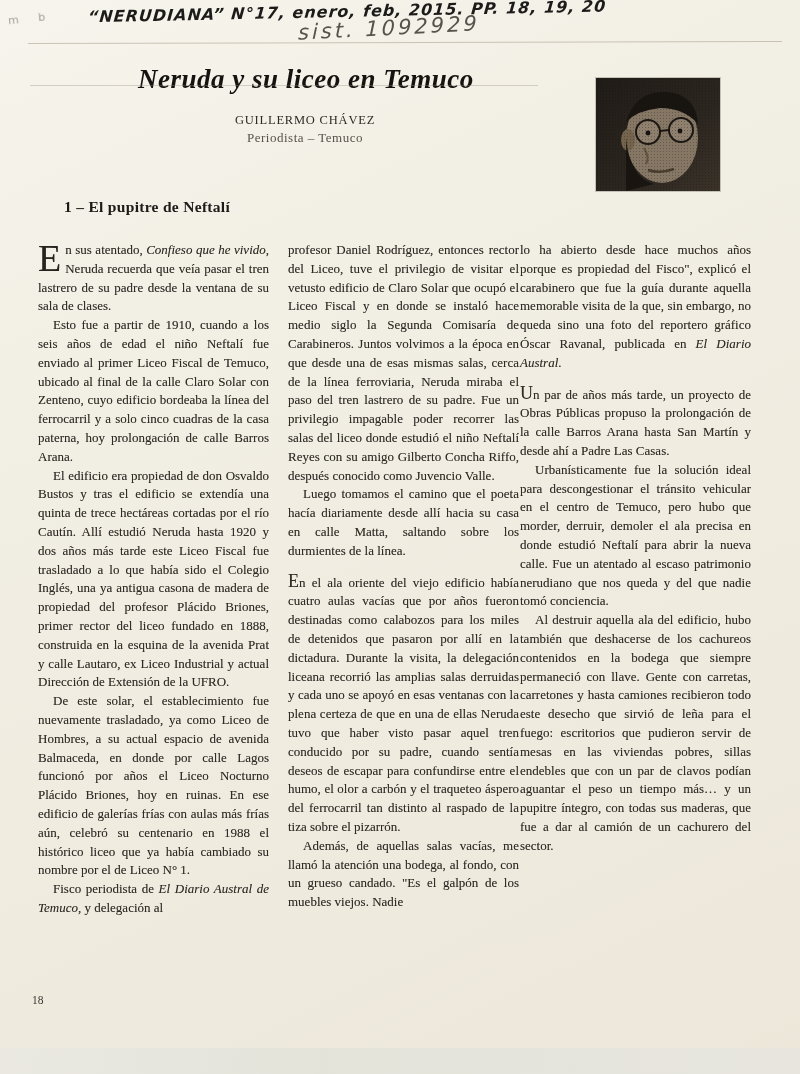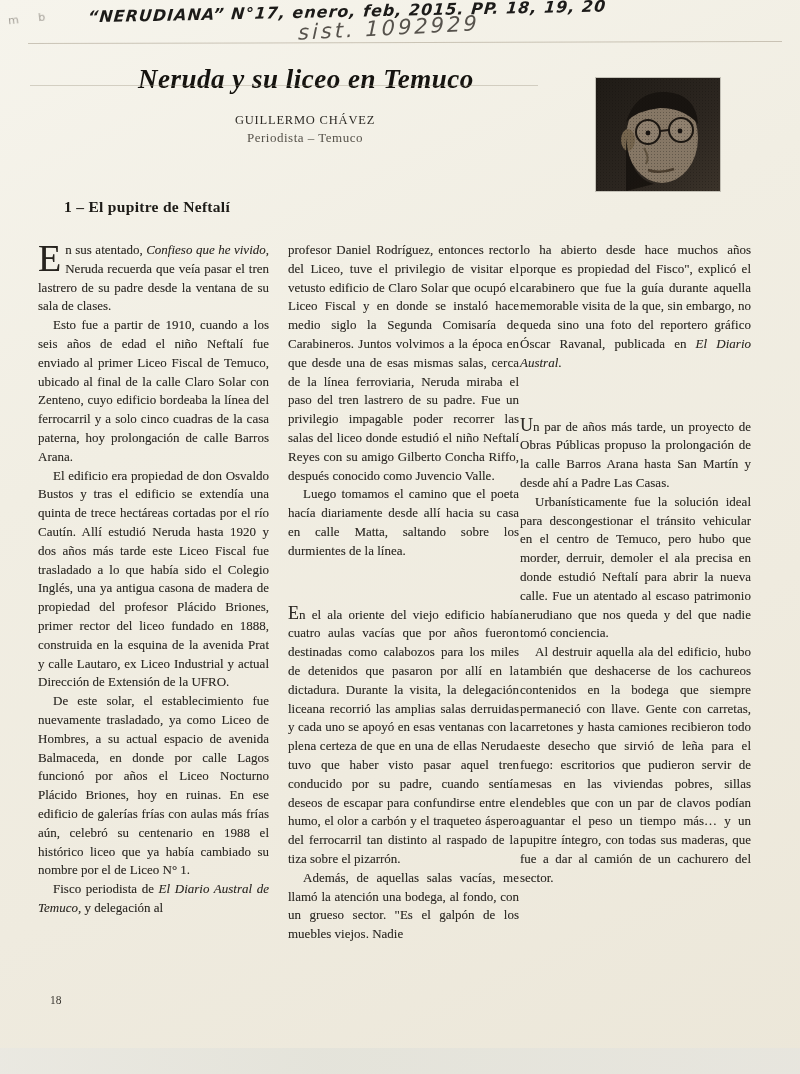--- a/index.html
+++ b/index.html
@@ -60,26 +60,26 @@
   }
   
   .col{
     position:absolute;top:241px;width:231px;
     font-size:13px;line-height:18.8px;text-align:justify;
     color:#2e2b26;text-shadow:0 0 .4px rgba(40,35,30,.35);
   }
   #col-0{left:38px;} #col-1{left:288px;} #col-2{left:520px;}
   .para{margin:0;text-indent:15px;}
   .para.dropcap,.para.noindent,.para.section{text-indent:0;}
-  .para.gap{margin-top:43px;}
+  .para.gap{margin-top:11px;}
   .dc{float:left;font-size:38px;line-height:30px;padding:2px 4px 0 0;color:#26231e;}
   .initial{font-size:18px;line-height:1;}
   em{font-style:italic;}
   .page-number{
-    position:absolute;left:50px;top:994px;
+    position:absolute;left:32px;top:994px;
     font-size:11.5px;color:#3a3731;
   }
 </style>
 </head>
 <body>
 
 <div class="page">
 
   <span class="pencil-scribble">m b</span>
   <div class="hand-note">“NERUDIANA” N°17, enero, feb, 2015.   PP. 18, 19, 20</div>
@@ -128,21 +128,21 @@
       <p class="para dropcap"><span class="dc">E</span><span>n sus atentado, </span><em>Confieso que he vivido</em><span>, Neruda recuerda que veía pasar el tren lastrero de su padre desde la ventana de su sala de clases.</span></p>
       <p class="para indent"><span>Esto fue a partir de 1910, cuando a los seis años de edad el niño Neftalí fue enviado al primer Liceo Fiscal de Temuco, ubicado al final de la calle Claro Solar con Zenteno, cuyo edificio bordeaba la línea del ferrocarril y a solo cinco cuadras de la casa paterna, hoy prolongación de calle Barros Arana.</span></p>
       <p class="para indent"><span>El edificio era propiedad de don Osvaldo Bustos y tras el edificio se extendía una quinta de trece hectáreas cortadas por el río Cautín. Allí estudió Neruda hasta 1920 y dos años más tarde este Liceo Fiscal fue trasladado a lo que había sido el Colegio Inglés, una ya antigua casona de madera de propiedad del profesor Plácido Briones, primer rector del liceo fundado en 1888, construida en la esquina de la avenida Prat y calle Lautaro, ex Liceo Industrial y actual Dirección de Extensión de la UFRO.</span></p>
       <p class="para indent"><span>De este solar, el establecimiento fue nuevamente trasladado, ya como Liceo de Hombres, a su actual espacio de avenida Balmaceda, en donde por calle Lagos funcionó por años el Liceo Nocturno Plácido Briones, hoy en ruinas. En ese edificio de galerías frías con aulas más frías aún, celebró su centenario en 1988 el histórico liceo que ya había cambiado su nombre por el de Liceo N° 1.</span></p>
       <p class="para indent"><span>Fisco periodista de </span><em>El Diario Austral de Temuco</em><span>, y delegación al</span></p>
     </div>
   <div class="col" id="col-1">
       <p class="para noindent"><span>profesor Daniel Rodríguez, entonces rector del Liceo, tuve el privilegio de visitar el vetusto edificio de Claro Solar que ocupó el Liceo Fiscal y en donde se instaló hace medio siglo la Segunda Comisaría de Carabineros. Juntos volvimos a la época en que desde una de esas mismas salas, cerca de la línea ferroviaria, Neruda miraba el paso del tren lastrero de su padre. Fue un privilegio impagable poder recorrer las salas del liceo donde estudió el niño Neftalí Reyes con su amigo Gilberto Concha Riffo, después conocido como Juvencio Valle.</span></p>
       <p class="para indent"><span>Luego tomamos el camino que el poeta hacía diariamente desde allí hacia su casa en calle Matta, saltando sobre los durmientes de la línea.</span></p>
       <p class="para section gap"><span class="initial">E</span><span>n el ala oriente del viejo edificio había cuatro aulas vacías que por años fueron destinadas como calabozos para los miles de detenidos que pasaron por allí en la dictadura. Durante la visita, la delegación liceana recorrió las amplias salas derruidas y cada uno se apoyó en esas ventanas con la plena certeza de que en una de ellas Neruda tuvo que haber visto pasar aquel tren conducido por su padre, cuando sentía deseos de escapar para confundirse entre el humo, el olor a carbón y el traqueteo áspero del ferrocarril tan distinto al raspado de la tiza sobre el pizarrón.</span></p>
-      <p class="para indent"><span>Además, de aquellas salas vacías, me llamó la atención una bodega, al fondo, con un grueso sector. "Es el galpón de los muebles viejos. Nadie</span></p>
+      <p class="para indent"><span>Además, de aquellas salas vacías, me llamó la atención una bodega, al fondo, con un grueso candado. "Es el galpón de los muebles viejos. Nadie</span></p>
     </div>
   <div class="col" id="col-2">
       <p class="para noindent"><span>lo ha abierto desde hace muchos años porque es propiedad del Fisco", explicó el carabinero que fue la guía durante aquella memorable visita de la que, sin embargo, no queda sino una foto del reportero gráfico Óscar Ravanal, publicada en </span><em>El Diario Austral</em><span>.</span></p>
       <p class="para section gap"><span class="initial">U</span><span>n par de años más tarde, un proyecto de Obras Públicas propuso la prolongación de la calle Barros Arana hasta San Martín y desde ahí a Padre Las Casas.</span></p>
       <p class="para indent"><span>Urbanísticamente fue la solución ideal para descongestionar el tránsito vehicular en el centro de Temuco, pero hubo que morder, derruir, demoler el ala precisa en donde estudió Neftalí para abrir la nueva calle. Fue un atentado al escaso patrimonio nerudiano que nos queda y del que nadie tomó conciencia.</span></p>
       <p class="para indent"><span>Al destruir aquella ala del edificio, hubo también que deshacerse de los cachureos contenidos en la bodega que siempre permaneció con llave. Gente con carretas, carretones y hasta camiones recibieron todo este desecho que sirvió de leña para el fuego: escritorios que pudieron servir de mesas en las viviendas pobres, sillas endebles que con un par de clavos podían aguantar el peso un tiempo más… y un pupitre íntegro, con todas sus maderas, que fue a dar al camión de un cachurero del sector.</span></p>
     </div>
 
   <div class="page-number">18</div>
 

